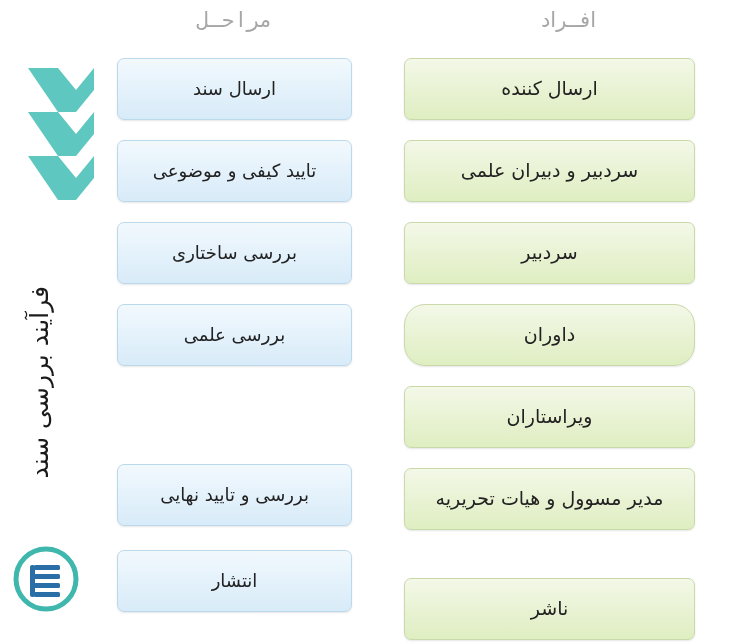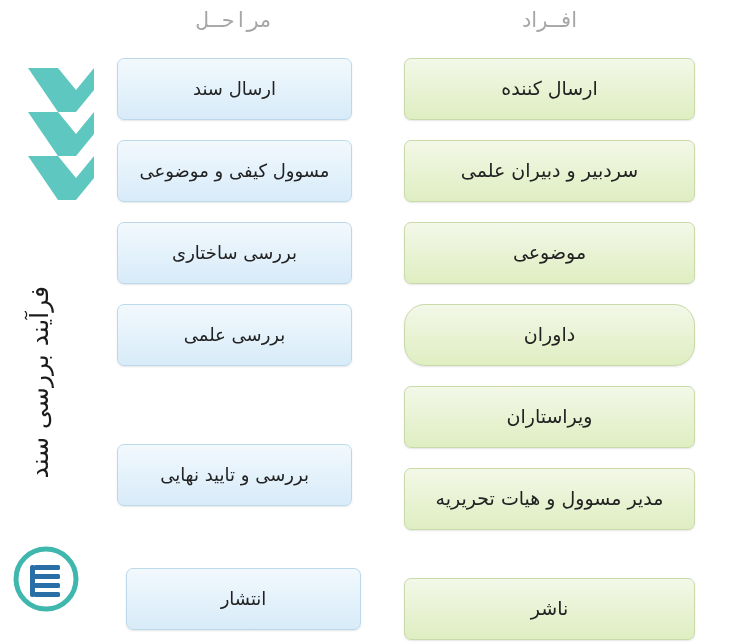--- a/index.html
+++ b/index.html
@@ -25,21 +25,21 @@
     position: absolute;
     top: 8px;
     text-align: center;
     font-size: 21px;
     letter-spacing: 2px;
     color: #a6a6a6;
     direction: rtl;
     white-space: nowrap;
   }
   .col-header.people {
-    left: 404px;
+    left: 423px;
     width: 291px;
   }
   .col-header.stages {
     left: 117px;
     width: 235px;
     font-family: Liberation Mono, monospace;
   }
 
   
   .row-box {
@@ -155,48 +155,48 @@
     <span>ارسال کننده</span>
   </div>
   <div class="row-box stage-box" style="top:58px;">
     <span>ارسال سند</span>
   </div>
 
   <div class="row-box people-box" style="top:140px;">
     <span>سردبیر و دبیران علمی</span>
   </div>
   <div class="row-box stage-box" style="top:140px;">
-    <span>مسوول کیفی و موضوعی</span>
+    <span>تایید کیفی و موضوعی</span>
   </div>
 
   <div class="row-box people-box" style="top:222px;">
-    <span>موضوعی</span>
+    <span>سردبیر</span>
   </div>
   <div class="row-box stage-box" style="top:222px;">
     <span>بررسی ساختاری</span>
   </div>
 
   <div class="row-box people-box" style="top:304px;border-radius:21px;">
     <span>داوران</span>
   </div>
   <div class="row-box stage-box" style="top:304px;">
     <span>بررسی علمی</span>
   </div>
 
   <div class="row-box people-box" style="top:386px;">
     <span>ویراستاران</span>
   </div>
 
   <div class="row-box people-box" style="top:468px;justify-content:center;">
     <span>مدیر مسوول و هیات تحریریه</span>
   </div>
-  <div class="row-box stage-box" style="top:444px;">
+  <div class="row-box stage-box" style="top:464px;">
     <span>بررسی و تایید نهایی</span>
   </div>
 
   <div class="row-box people-box" style="top:578px;">
     <span>ناشر</span>
   </div>
-  <div class="row-box stage-box" style="top:568px;margin-left:9px;">
+  <div class="row-box stage-box" style="top:550px;">
     <span>انتشار</span>
   </div>
 
 </div>
 
 </body></html>

